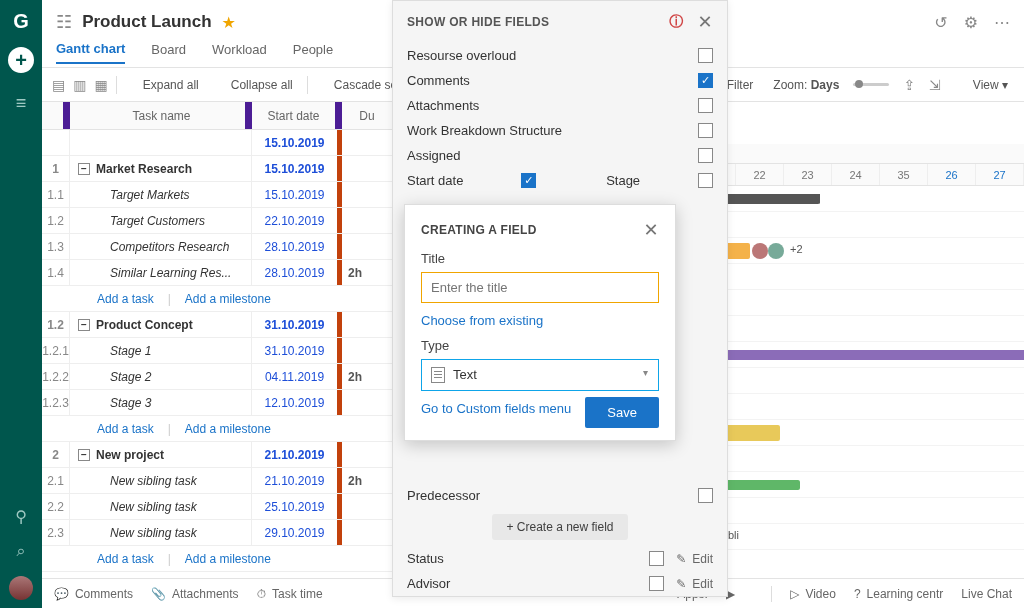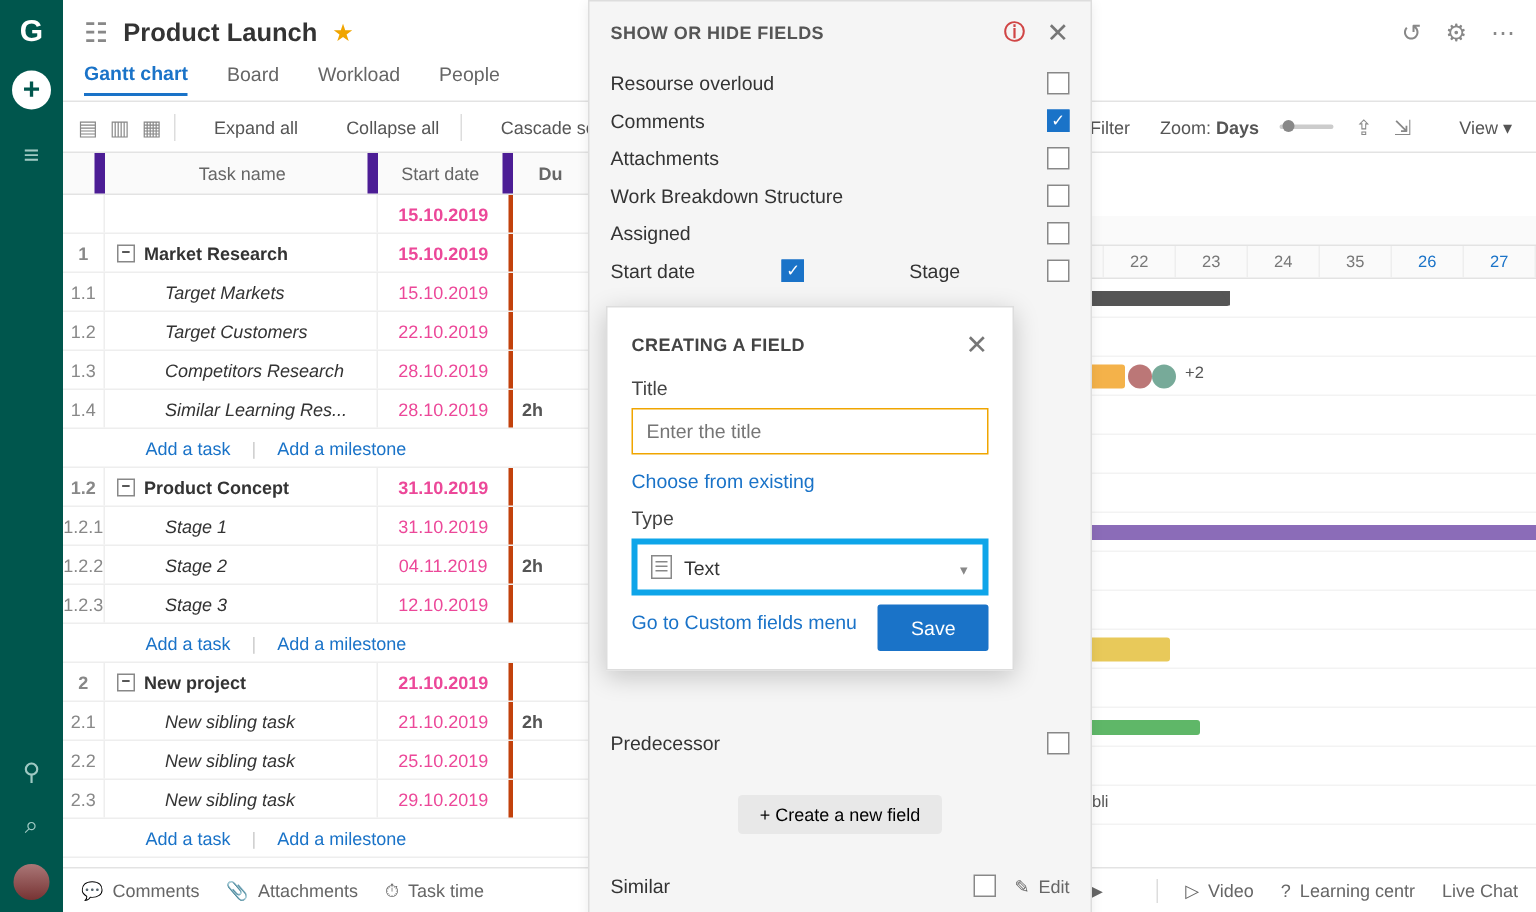--- a/index.html
+++ b/index.html
@@ -41,26 +41,26 @@
 
   
   .content { flex: 1; display: flex; position: relative; }
   .grid-left { width: 358px; border-right: 1px solid #e3e3e3; }
   .grid-headers { display: flex; height: 28px; border-bottom: 1px solid #e3e3e3; font-size: 12px; color: #666; background: #fafafa; }
   .grid-headers > div { display:flex; align-items:center; justify-content:center; border-right:7px solid #4c1d95; }
   .col-num { width: 28px; }
   .col-name { width: 182px; padding-left: 8px; justify-content:flex-start; }
   .col-name .hdr { width:100%; text-align:center; }
   .col-start { width: 90px; }
-  .col-du { flex:1;font-weight:bold; }
+  .col-du { flex:1; }
 
   .row { display:flex; height: 26px; border-bottom:1px solid #eee; font-size: 12px; align-items:center; }
   .row .col-num { color:#888; display:flex; align-items:center; justify-content:center; border-right:1px solid #eee; height:100%; }
   .row .col-name { display:flex; align-items:center; padding-left:8px; border-right:1px solid #eee; height:100%; gap:6px; }
-  .row .col-start { display:flex; align-items:center; justify-content:center; border-right:3px solid #c2410c; height:100%; color:#ec4899; }
+  .row .col-start { display:flex; align-items:center; justify-content:center; border-right:5px solid #c2410c; height:100%; color:#1d4ed8; }
   .row .col-du { display:flex; align-items:center; padding-left:6px; height:100%; color:#555; font-weight:600; }
   .row.group { font-weight:600; }
   .expander { width:12px; height:12px; border:1px solid #888; display:inline-flex; align-items:center; justify-content:center; font-size:10px; line-height:1; cursor:pointer; }
   .indent2 { padding-left: 40px !important; font-style: italic; }
   .addrow { display:flex; height:26px; border-bottom:1px solid #eee; align-items:center; padding-left: 55px; gap:14px; font-size:12px; }
   .addrow .separator-line { color:#ccc; }
   .addrow a { color:#1a73c8; cursor:pointer; }
   .summary-start { font-weight:700; }
 
   
@@ -98,30 +98,30 @@
   .overlay-panel .ptitle { display:flex; align-items:center; justify-content:space-between; padding:10px 14px; font-size:12px; font-weight:700; color:#555; letter-spacing:0.3px; }
   .overlay-panel .ptitle .picons { display:flex; gap:14px; align-items:center; }
   .help-ic { color:#d04545; font-size:14px; cursor:pointer; }
   .close-ic { color:#777; font-size:18px; cursor:pointer; font-weight:300;}
   .fieldrow { display:flex; align-items:center; justify-content:space-between; padding:5px 14px; font-size:13px; color:#333; }
   .chk { width:15px; height:15px; border:1px solid #888; background:#fff; cursor:pointer; display:inline-flex; align-items:center; justify-content:center; }
   .chk.on { background:#1a73c8; border-color:#1a73c8; color:#fff; font-size:11px; }
   .fieldrow.two { gap: 14px; }
   .fieldrow.two .lbl2 { margin-left: 12px; }
 
-  .create-btn { margin: 22px auto; background:#e8e8e8; padding:6px 14px; font-size:12px; color:#000000; border-radius:3px; cursor:pointer; display:block; width:fit-content;}
+  .create-btn { margin: 6px auto; background:#e8e8e8; padding:6px 14px; font-size:12px; color:#404040; border-radius:3px; cursor:pointer; display:block; width:fit-content;}
   .editlink { display:flex; align-items:center; gap:6px; color:#666; font-size:12px; cursor:pointer;}
 
   
   .modal { position:absolute; top:204px; left:362px; width:272px; background:#fff; border:1px solid #ddd; z-index:20; box-shadow:0 4px 16px rgba(0,0,0,0.2); padding:14px 16px 12px; }
   .modal .mtitle { display:flex; justify-content:space-between; align-items:center; font-size:12px; font-weight:700; color:#444; letter-spacing:0.3px; margin-bottom:10px;}
   .modal .lbl { font-size:13px; color:#444; margin-bottom:6px; display:block;}
   .modal input.titleinp { width:100%; border:1px solid #f0a500; padding:7px 9px; font-size:13px; outline:none; }
   .modal .link { color:#1a73c8; font-size:13px; display:inline-block; margin:10px 0; cursor:pointer;}
-  .modal .select { width:100%; border:4px solid #0ea5e9; padding:7px 9px; font-size:13px; display:flex; align-items:flex-end; gap:8px; cursor:pointer; position:relative;}
+  .modal .select { width:100%; border:1px solid #0ea5e9; padding:7px 9px; font-size:13px; display:flex; align-items:flex-start; gap:8px; cursor:pointer; position:relative;}
   .modal .select::after { content:'▾'; position:absolute; right:10px; color:#888; font-size:10px;}
   .modal .save { float:right; background:#1a73c8; color:#fff; border:none; padding:8px 22px; font-size:13px; border-radius:2px; cursor:pointer; margin-top:6px;}
   .modal::after { content:''; display:block; clear:both; }
   .docicon { width:14px; height:16px; border:1px solid #888; position:relative; }
   .docicon::after { content:''; position:absolute; top:3px; left:2px; right:2px; height:1px; background:#888; box-shadow:0 3px 0 #888, 0 6px 0 #888;}
 </style>
 </head>
 <body>
 
 <div class="app">
@@ -446,21 +446,21 @@
         <span class="lbl2">Stage</span>
         <span class="chk"></span>
       </div>
       <div style="height:290px;"></div>
       <div class="fieldrow">
         <span>Predecessor</span>
         <span class="chk"></span>
       </div>
       <span class="create-btn">+ Create a new field</span>
       <div class="fieldrow">
-        <span>Similar</span>
+        <span>Status</span>
         <span style="display:flex;gap:12px;align-items:center;">
           <span class="chk"></span>
           <span class="editlink">
               <span>✎</span>
               <span>Edit</span>
             </span>
         </span>
       </div>
       <div class="fieldrow">
         <span>Advisor</span>

